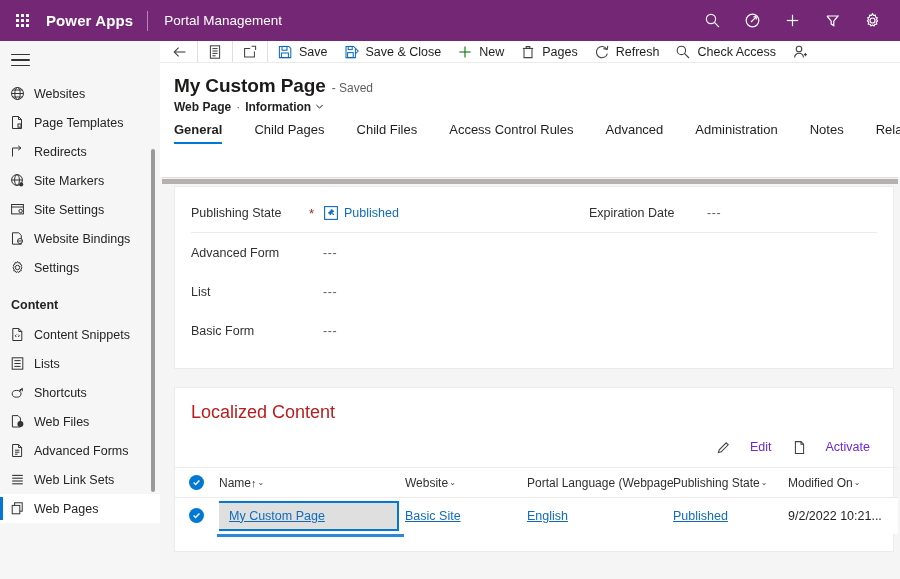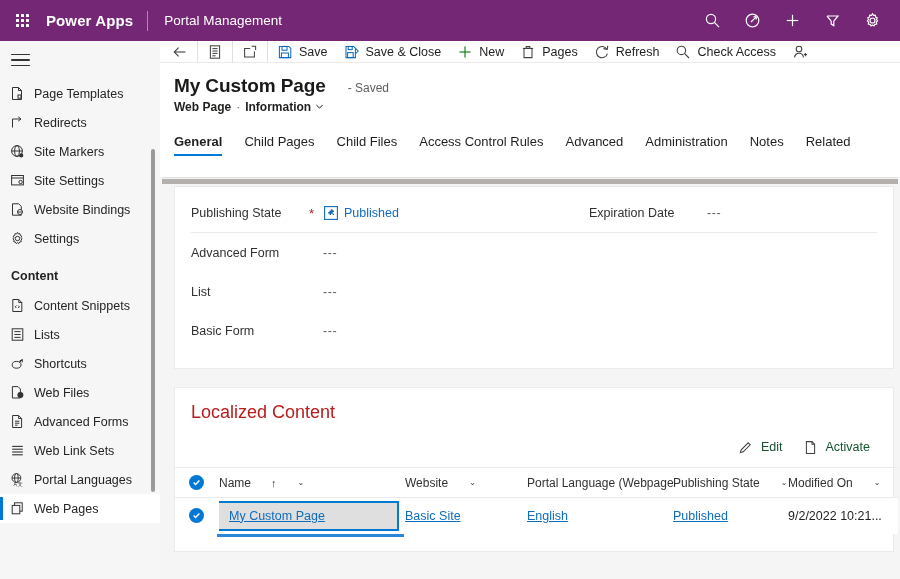--- a/index.html
+++ b/index.html
@@ -162,43 +162,43 @@
   #title-line {
     display: flex; align-items: baseline;
     gap: 6px;
   }
   #record-title {
     font-size: 19px; font-weight: bold;
     color: #1b1a19;
     letter-spacing: -0.1px;
   }
   #saved-state {
-    font-size: 12px; color: #605e5c; margin-left: 16px;
+    font-size: 12px; color: #605e5c;
   }
   #subtitle-line {
     display: flex; align-items: center;
     gap: 5px;
     margin-top: 3px;
     font-size: 12px;
     color: #201f1e;
   }
   #subtitle-entity { font-weight: bold; }
   .dot-sep { color: #605e5c; }
   #form-selector {
     display: flex; align-items: center; gap: 4px;
     font-weight: bold;
     cursor: pointer;
   }
 
   
   #tab-strip {
     display: flex; align-items: flex-end;
-    gap: 0;
+    gap: 10px;
     padding-left: 14px;
-    margin-top: 12px;
+    margin-top: 0;
     height: 30px;
     overflow: hidden;
   }
   .tab {
     font-size: 13px;
     color: #201f1e;
     padding: 0 11px 7px 11px;
     cursor: pointer;
     position: relative;
     white-space: nowrap;
@@ -279,22 +279,22 @@
   }
   #grid-title {
     font-size: 18px; color: #b91c1c;
   }
   #grid-commands {
     display: flex; align-items: center; justify-content: flex-end;
     gap: 2px;
     padding: 11px 14px 7px 0;
   }
   .grid-cmd {
-    display: flex; align-items: center; gap: 7px;
-    font-size: 12.5px; color: #14532d;
+    display: flex; align-items: center; gap: 18px;
+    font-size: 12.5px; color: #6d28d9;
     padding: 5px 9px;
     cursor: pointer;
   }
 
   table#subgrid {
     width: 100%;
     border-collapse: collapse;
     table-layout: fixed;
   }
   table#subgrid th {
@@ -312,21 +312,21 @@
     font-size: 12.5px;
     color: #201f1e;
     padding: 0 4px 0 0;
     height: 36px;
     vertical-align: middle;
     white-space: nowrap;
     overflow: hidden;
     text-overflow: ellipsis;
   }
   .col-check { width: 40px; padding-left: 14px !important; }
-  .th-inner { display: flex; align-items: center; gap: 20px; }
+  .th-inner { display: flex; align-items: center; gap: 0; }
   .sort-arrow { font-size: 11px; color: #323130; }
   .chev { font-size: 8px; color: #424242; padding-left: 1px; }
 
   .check-circle {
     width: 15px; height: 15px; border-radius: 50%;
     background: #0078d4;
     display: flex; align-items: center; justify-content: center;
   }
   .check-circle svg { display: block; }
 
@@ -413,20 +413,32 @@
   <div id="sidebar-inner">
 
     <div class="hamburger">
       <div class="hamburger-lines">
         <i></i>
           <i></i>
           <i></i>
       </div>
     </div>
 
+    <div class="nav-item">
+      <span class="nav-icon">
+        <svg width="15" height="15" viewBox="0 0 15 15" fill="none" stroke="#333" stroke-width="1">
+          <circle cx="7.5" cy="7.5" r="6"></circle>
+            <ellipse cx="7.5" cy="7.5" rx="2.7" ry="6"></ellipse>
+          <line x1="1.5" y1="7.5" x2="13.5" y2="7.5"></line>
+            <line x1="2.6" y1="4" x2="12.4" y2="4"></line>
+            <line x1="2.6" y1="11" x2="12.4" y2="11"></line>
+        </svg>
+      </span>
+      <span class="nav-label">Websites</span>
+    </div>
 
     <div class="nav-item">
       <span class="nav-icon">
         <svg width="15" height="15" viewBox="0 0 15 15" fill="none" stroke="#333" stroke-width="1">
           <path d="M2.5 1.5 h6 l3 3 v9 h-9 z"></path>
             <polyline points="8.5,1.5 8.5,4.5 11.5,4.5"></polyline>
           <rect x="8" y="9" width="3" height="3.2"></rect>
         </svg>
       </span>
       <span class="nav-label">Page Templates</span>
@@ -552,32 +564,20 @@
         <svg width="15" height="15" viewBox="0 0 15 15" fill="none" stroke="#333" stroke-width="1.1">
           <line x1="2.2" y1="3.4" x2="12.8" y2="3.4"></line>
             <line x1="2.2" y1="6.2" x2="12.8" y2="6.2"></line>
           <line x1="2.2" y1="9" x2="12.8" y2="9"></line>
             <line x1="2.2" y1="11.8" x2="12.8" y2="11.8"></line>
         </svg>
       </span>
       <span class="nav-label">Web Link Sets</span>
     </div>
 
-    <div class="nav-item">
-      <span class="nav-icon">
-        <svg width="15" height="15" viewBox="0 0 15 15" fill="none" stroke="#333" stroke-width="0.95">
-          <circle cx="6.4" cy="6" r="4.4"></circle>
-            <ellipse cx="6.4" cy="6" rx="1.9" ry="4.4"></ellipse>
-            <line x1="2" y1="6" x2="10.8" y2="6"></line>
-          <text x="3.4" y="13.6" font-size="5.2" fill="#333" stroke="none" font-family="Liberation Sans">A</text>
-          <text x="7.6" y="13.6" font-size="5.2" fill="#333" stroke="none" font-family="Liberation Sans">文</text>
-        </svg>
-      </span>
-      <span class="nav-label">Portal Languages</span>
-    </div>
 
     <div class="nav-item selected">
       <span class="nav-icon">
         <svg width="15" height="15" viewBox="0 0 15 15" fill="none" stroke="#333" stroke-width="1">
           <rect x="4.6" y="1.8" width="7.6" height="8.4"></rect>
             <rect x="2.2" y="4.4" width="7.6" height="8.4" fill="#f6f6f6"></rect>
         </svg>
       </span>
       <span class="nav-label">Web Pages</span>
     </div>

